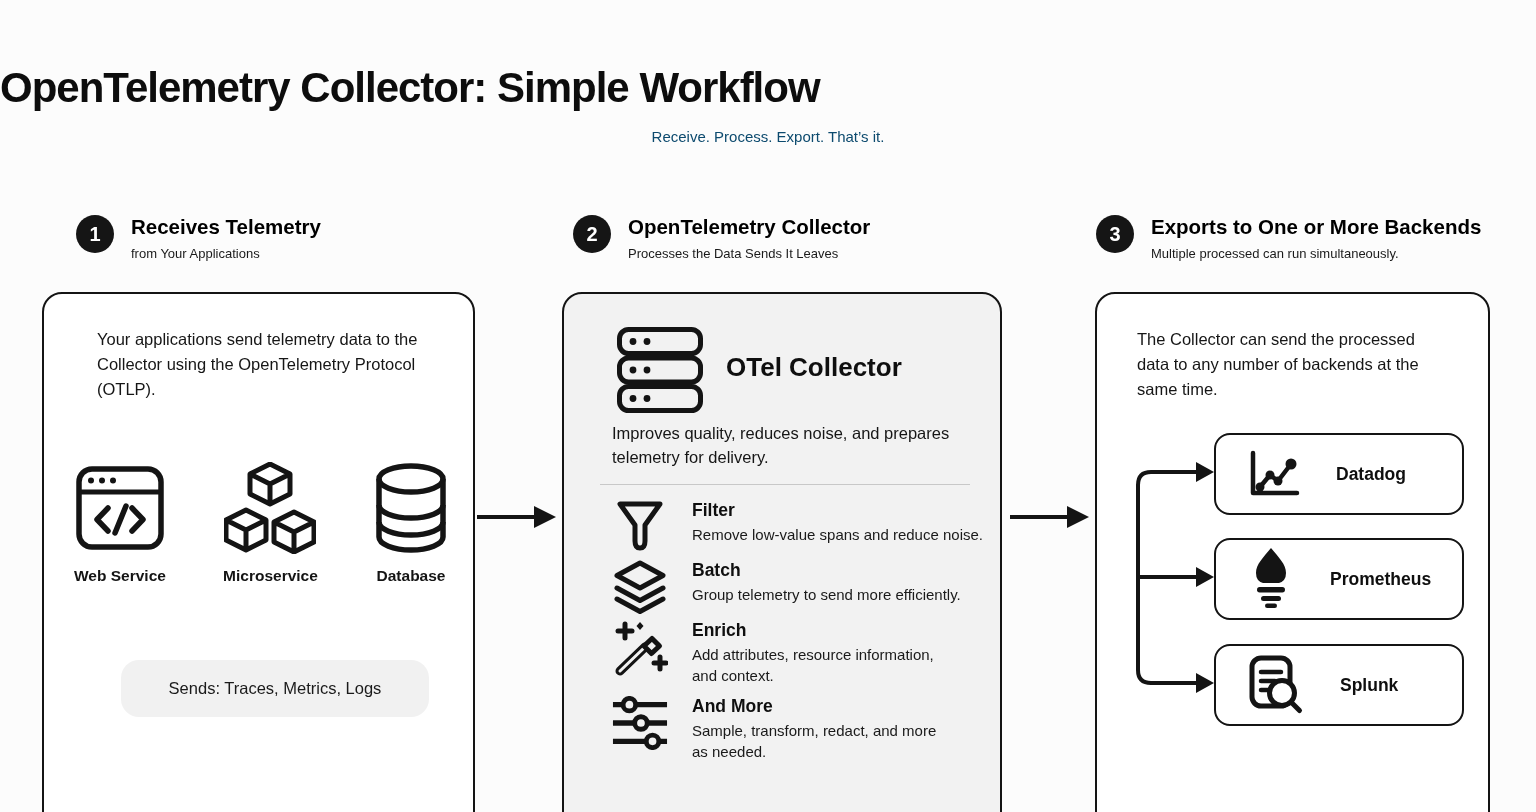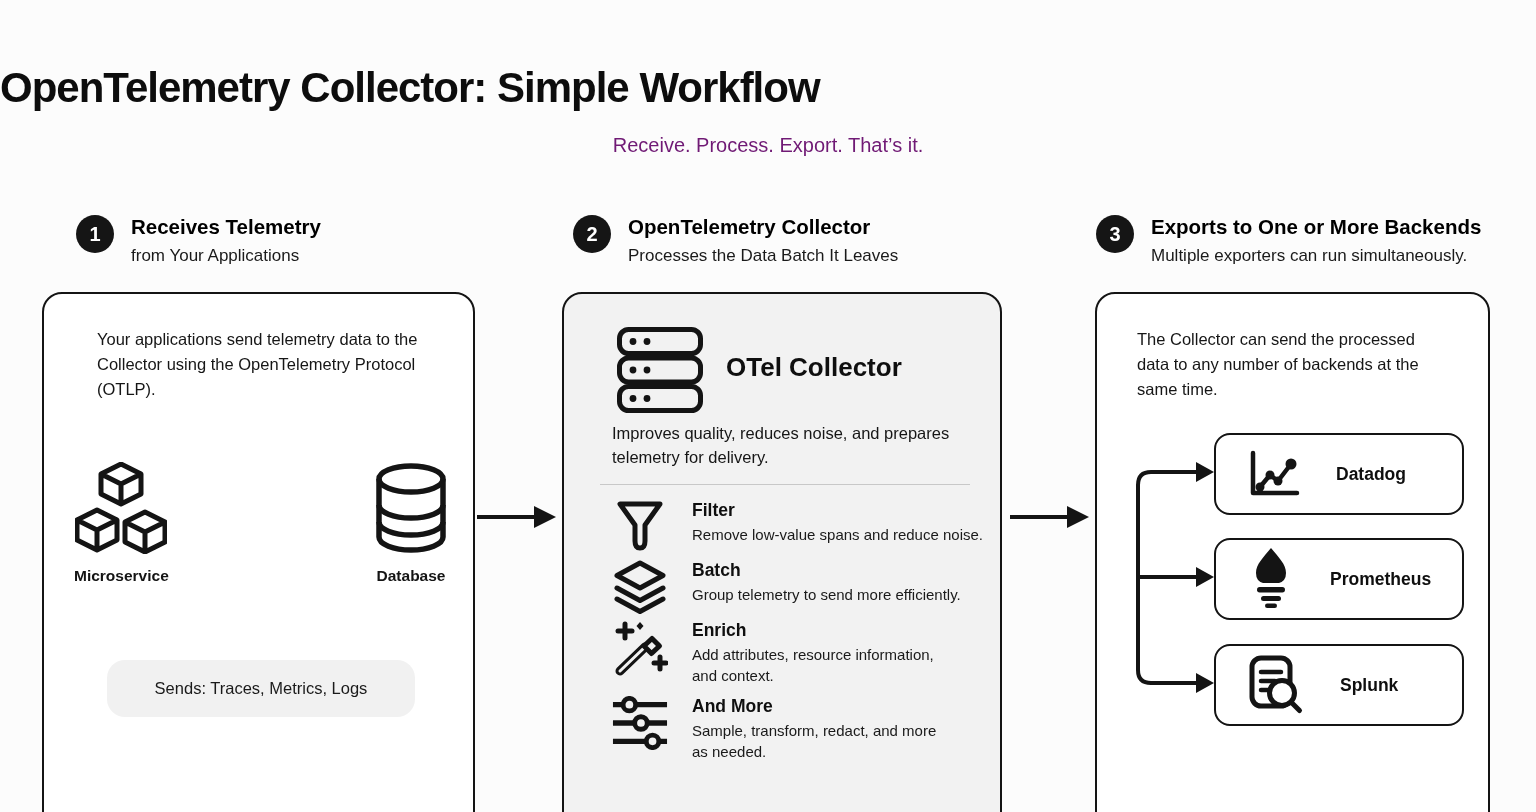--- a/index.html
+++ b/index.html
@@ -7,51 +7,51 @@
   .canvas {
     position:relative; width:1536px; height:812px; overflow:hidden;
     background:#fcfcfc; color:#141414;
     font-family:"Liberation Sans", sans-serif;
   }
   .page-title {
     position:absolute; top:64px; left:0; width:100%; text-align:left;
     font-size:42px; font-weight:800; letter-spacing:-1px; color:#0d0d0d;
   }
   .page-subtitle {
-    position:absolute; top:134px; left:0; width:100%; text-align:center;
-    font-size:20px; color:#701a75;
+    position:absolute; top:128px; left:0; width:100%; text-align:center;
+    font-size:15px; color:#0c4a6e;
   }
   .step-header { position:absolute; top:215px; display:flex; gap:17px; align-items:flex-start; }
   .step-num {
     width:38px; height:38px; border-radius:50%; background:#151515; color:#ffffff;
     font-size:20px; font-weight:700; display:flex; align-items:center; justify-content:center; flex:none;
   }
   .step-title { font-size:20.5px; font-weight:700; color:#000000; }
-  .step-sub { font-size:17px; margin-top:7px; color:#1a1a1a; }
+  .step-sub { font-size:13px; margin-top:7px; color:#1a1a1a; }
 
   .panel {
     position:absolute; top:292px; height:622px; background:#ffffff;
     border:2.5px solid #141414; border-radius:20px;padding-left:28px;
   }
   #panel-sources  { left:42px;   width:433px; }
   #panel-collector{ left:562px;  width:440px; background:#f2f2f2; }
   #panel-backends { left:1095px; width:395px; }
 
   .body-text { position:absolute; font-size:16.5px; line-height:1.5; color:#161616; }
   #panel-sources .body-text  { left:53px; top:33px; width:332px; }
   #panel-collector .body-text{ left:48px; top:128px; width:362px; line-height:1.45; }
   #panel-backends .body-text { left:40px; top:33px; width:314px; }
 
   .sources-row { position:absolute; left:30px; top:168px; width:373px; display:flex; justify-content:space-between; }
   .source { display:flex; flex-direction:column; align-items:center; }
   .source .icon-slot { height:92px; display:flex; align-items:center; }
   .source-label { font-size:15.5px; font-weight:700; margin-top:13px; }
 
   .pill {
-    position:absolute; left:63px; top:366px; width:308px; height:57px;
+    position:absolute; left:77px; top:366px; width:308px; height:57px;
     background:#f1f1f1; border-radius:18px;
     display:flex; align-items:center; justify-content:center; font-size:16.5px; color:#1a1a1a;
   }
 
   .collector-head-icon { position:absolute; left:53px; top:33px; }
   .collector-name { position:absolute; left:162px; top:58px; font-size:26px; font-weight:700; color:#0f0f0f; }
   .divider { position:absolute; left:36px; top:190px; width:370px; height:0; border-top:1.5px solid #c8c8c8; }
 
   .proc { position:absolute; left:48px; display:flex; gap:24px; }
   .proc-icon-col { width:56px; flex:none; display:flex; justify-content:center; align-items:flex-start; }
@@ -86,35 +86,50 @@
     <div class="step-num">1</div>
     <div>
       <div class="step-title">Receives Telemetry</div>
       <div class="step-sub">from Your Applications</div>
     </div>
   </div>
   <div class="step-header" style="left:573px;">
     <div class="step-num">2</div>
     <div>
       <div class="step-title">OpenTelemetry Collector</div>
-      <div class="step-sub">Processes the Data Batch It Leaves</div>
+      <div class="step-sub">Processes the Data Sends It Leaves</div>
     </div>
   </div>
   <div class="step-header" style="left:1096px;">
     <div class="step-num">3</div>
     <div>
       <div class="step-title">Exports to One or More Backends</div>
-      <div class="step-sub">Multiple exporters can run simultaneously.</div>
+      <div class="step-sub">Multiple processed can run simultaneously.</div>
     </div>
   </div>
 
   <section class="panel" id="panel-sources">
     <p class="body-text">Your applications send telemetry data to the Collector using the OpenTelemetry Protocol (OTLP).</p>
 
     <div class="sources-row">
+      <div class="source">
+        <div class="icon-slot">
+          <svg width="88" height="84" viewBox="0 0 88 84">
+            <rect x="3" y="3" width="82" height="78" rx="13" fill="none" stroke="#141414" stroke-width="5.5"></rect>
+            <line x1="4" y1="26" x2="84" y2="26" stroke="#141414" stroke-width="5"></line>
+            <circle cx="15" cy="14.5" r="3" fill="#141414"></circle>
+              <circle cx="26" cy="14.5" r="3" fill="#141414"></circle>
+              <circle cx="37" cy="14.5" r="3" fill="#141414"></circle>
+            <polyline points="32,42 21,53.5 32,65" fill="none" stroke="#141414" stroke-width="5.5" stroke-linecap="round" stroke-linejoin="round"></polyline>
+            <line x1="39" y1="67" x2="50" y2="40" stroke="#141414" stroke-width="5.5" stroke-linecap="round"></line>
+            <polyline points="56,42 67,53.5 56,65" fill="none" stroke="#141414" stroke-width="5.5" stroke-linecap="round" stroke-linejoin="round"></polyline>
+          </svg>
+        </div>
+        <div class="source-label">Web Service</div>
+      </div>
 
       <div class="source">
         <div class="icon-slot">
           <svg width="92" height="92" viewBox="0 0 92 92">
             <defs>
               <path id="cube" d="M20,0 L40,10 L40,30 L20,40 L0,30 L0,10 Z M0,10 L20,20 L40,10 M20,20 L20,40" fill="none" stroke="#141414" stroke-width="5" stroke-linejoin="round"></path>
             </defs>
             <use href="#cube" x="26" y="2"></use>
             <use href="#cube" x="2" y="48"></use>
             <use href="#cube" x="50" y="50"></use>

